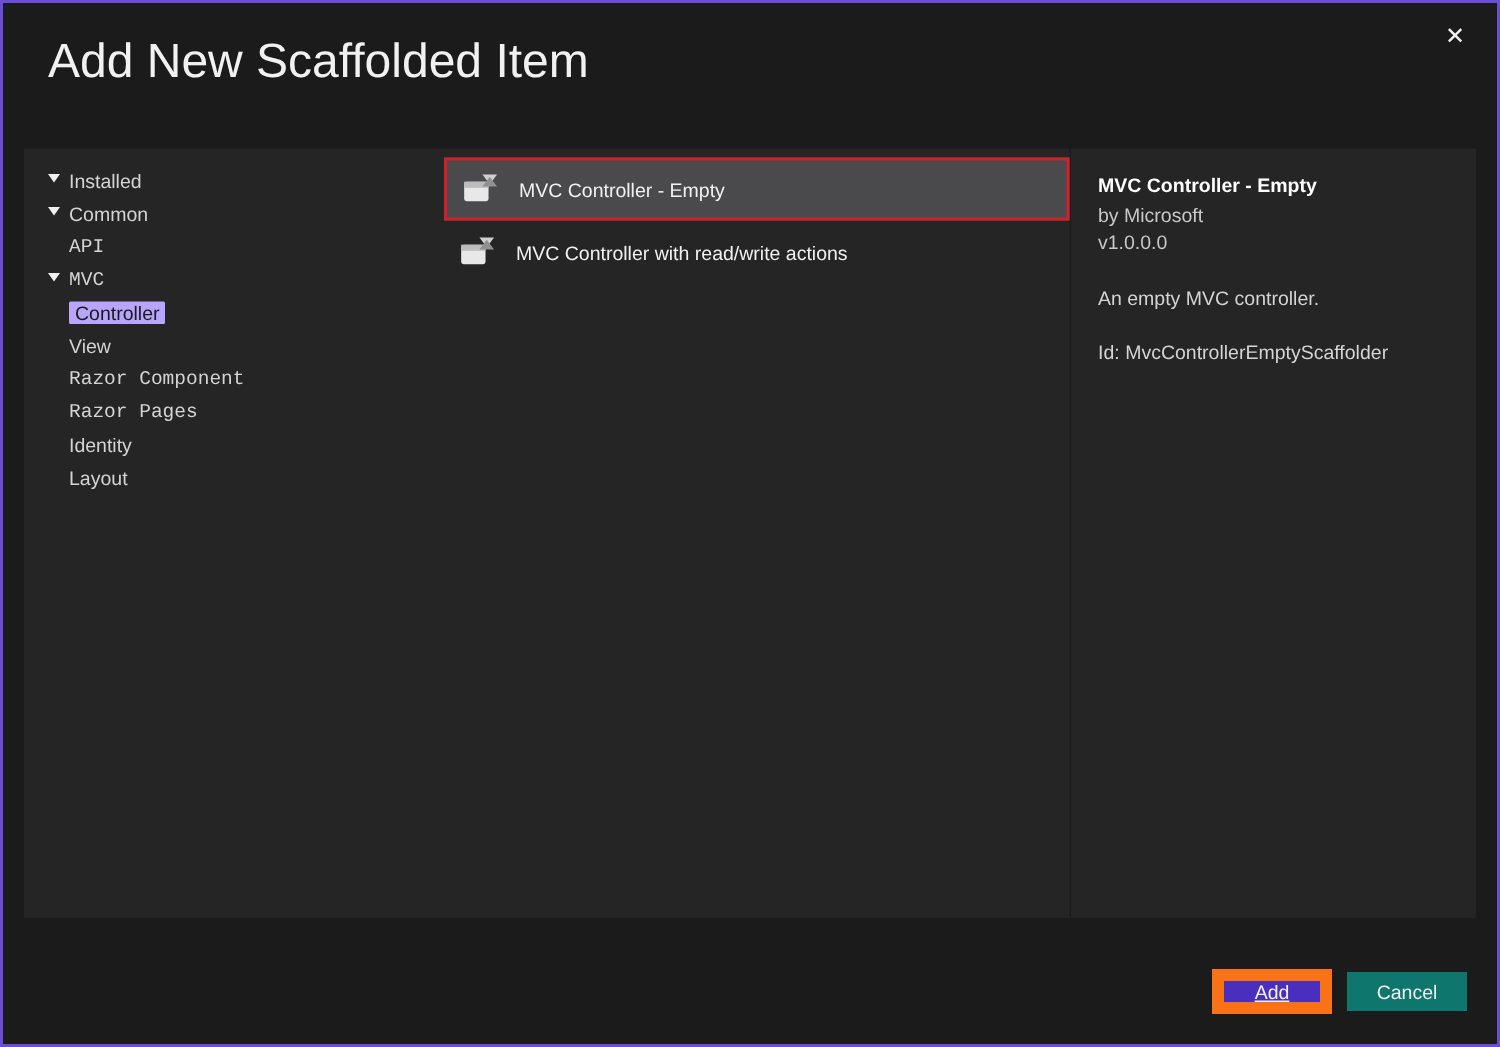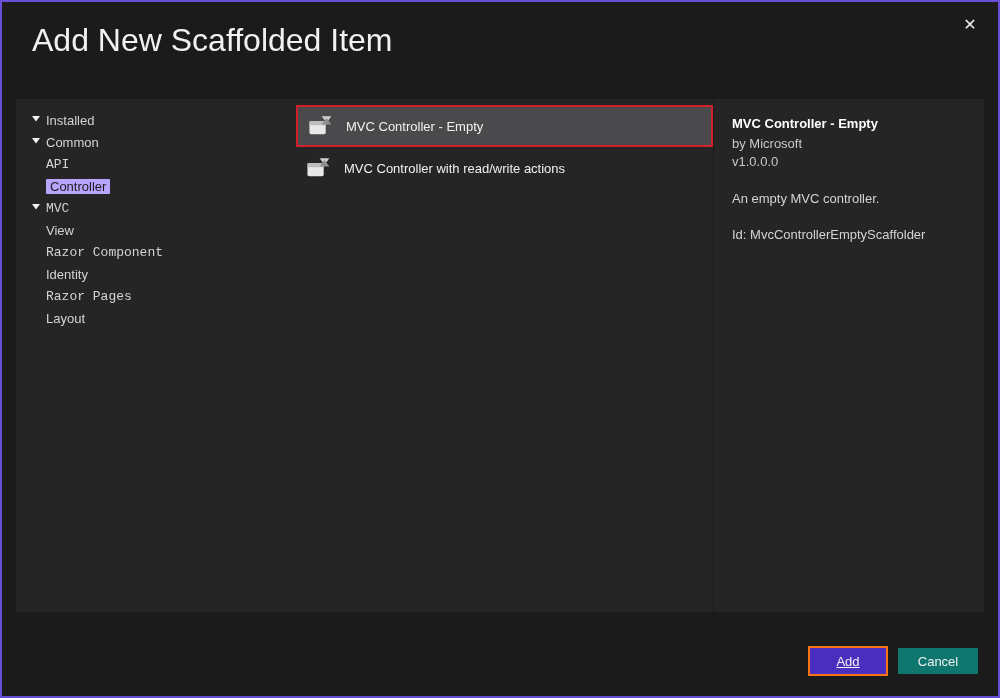--- a/index.html
+++ b/index.html
@@ -135,21 +135,21 @@
     height: 26px;
     padding: 0 18px;
     font-size: 13px;
     border: none;
     cursor: pointer;
     color: #f1f1f1;
     background: #0f766e;
   }
   .btn.primary {
     background: #4a2fbf;
-    border: 2px solid #f97316;
+    border: 8px solid #f97316;
     height: 30px;
     text-decoration: underline;
   }
 </style>
 </head>
 <body>
 
 <div class="dialog">
 
   <div class="close-btn">
@@ -180,52 +180,52 @@
               </svg>
           </span>
           <span class="label">Common</span>
         </div>
 
         <div class="node ind3">
           <span class="spacer"></span>
           <span class="label">API</span>
         </div>
 
-        <div class="node ind4">
-          <span class="spacer"></span>
-          <span class="label selected">Controller</span>
-        </div>
-
         <div class="node ind3">
           <span class="arrow">
             <svg viewBox="0 0 10 10">
                 <polygon points="0,0 10,0 5,7" fill="#f1f1f1"></polygon>
               </svg>
           </span>
           <span class="label">MVC</span>
         </div>
 
         <div class="node ind4">
           <span class="spacer"></span>
+          <span class="label selected">Controller</span>
+        </div>
+
+        <div class="node ind4">
+          <span class="spacer"></span>
           <span class="label">View</span>
         </div>
 
         <div class="node ind3">
           <span class="spacer"></span>
           <span class="label">Razor Component</span>
         </div>
 
+        <div class="node ind3">
+          <span class="spacer"></span>
+          <span class="label">Razor Pages</span>
+        </div>
+
         <div class="node ind2">
           <span class="spacer"></span>
           <span class="label">Identity</span>
-        </div>
-
-        <div class="node ind3">
-          <span class="spacer"></span>
-          <span class="label">Razor Pages</span>
         </div>
 
         <div class="node ind2">
           <span class="spacer"></span>
           <span class="label">Layout</span>
         </div>
       </div>
     </div>
 
     <div class="list">

